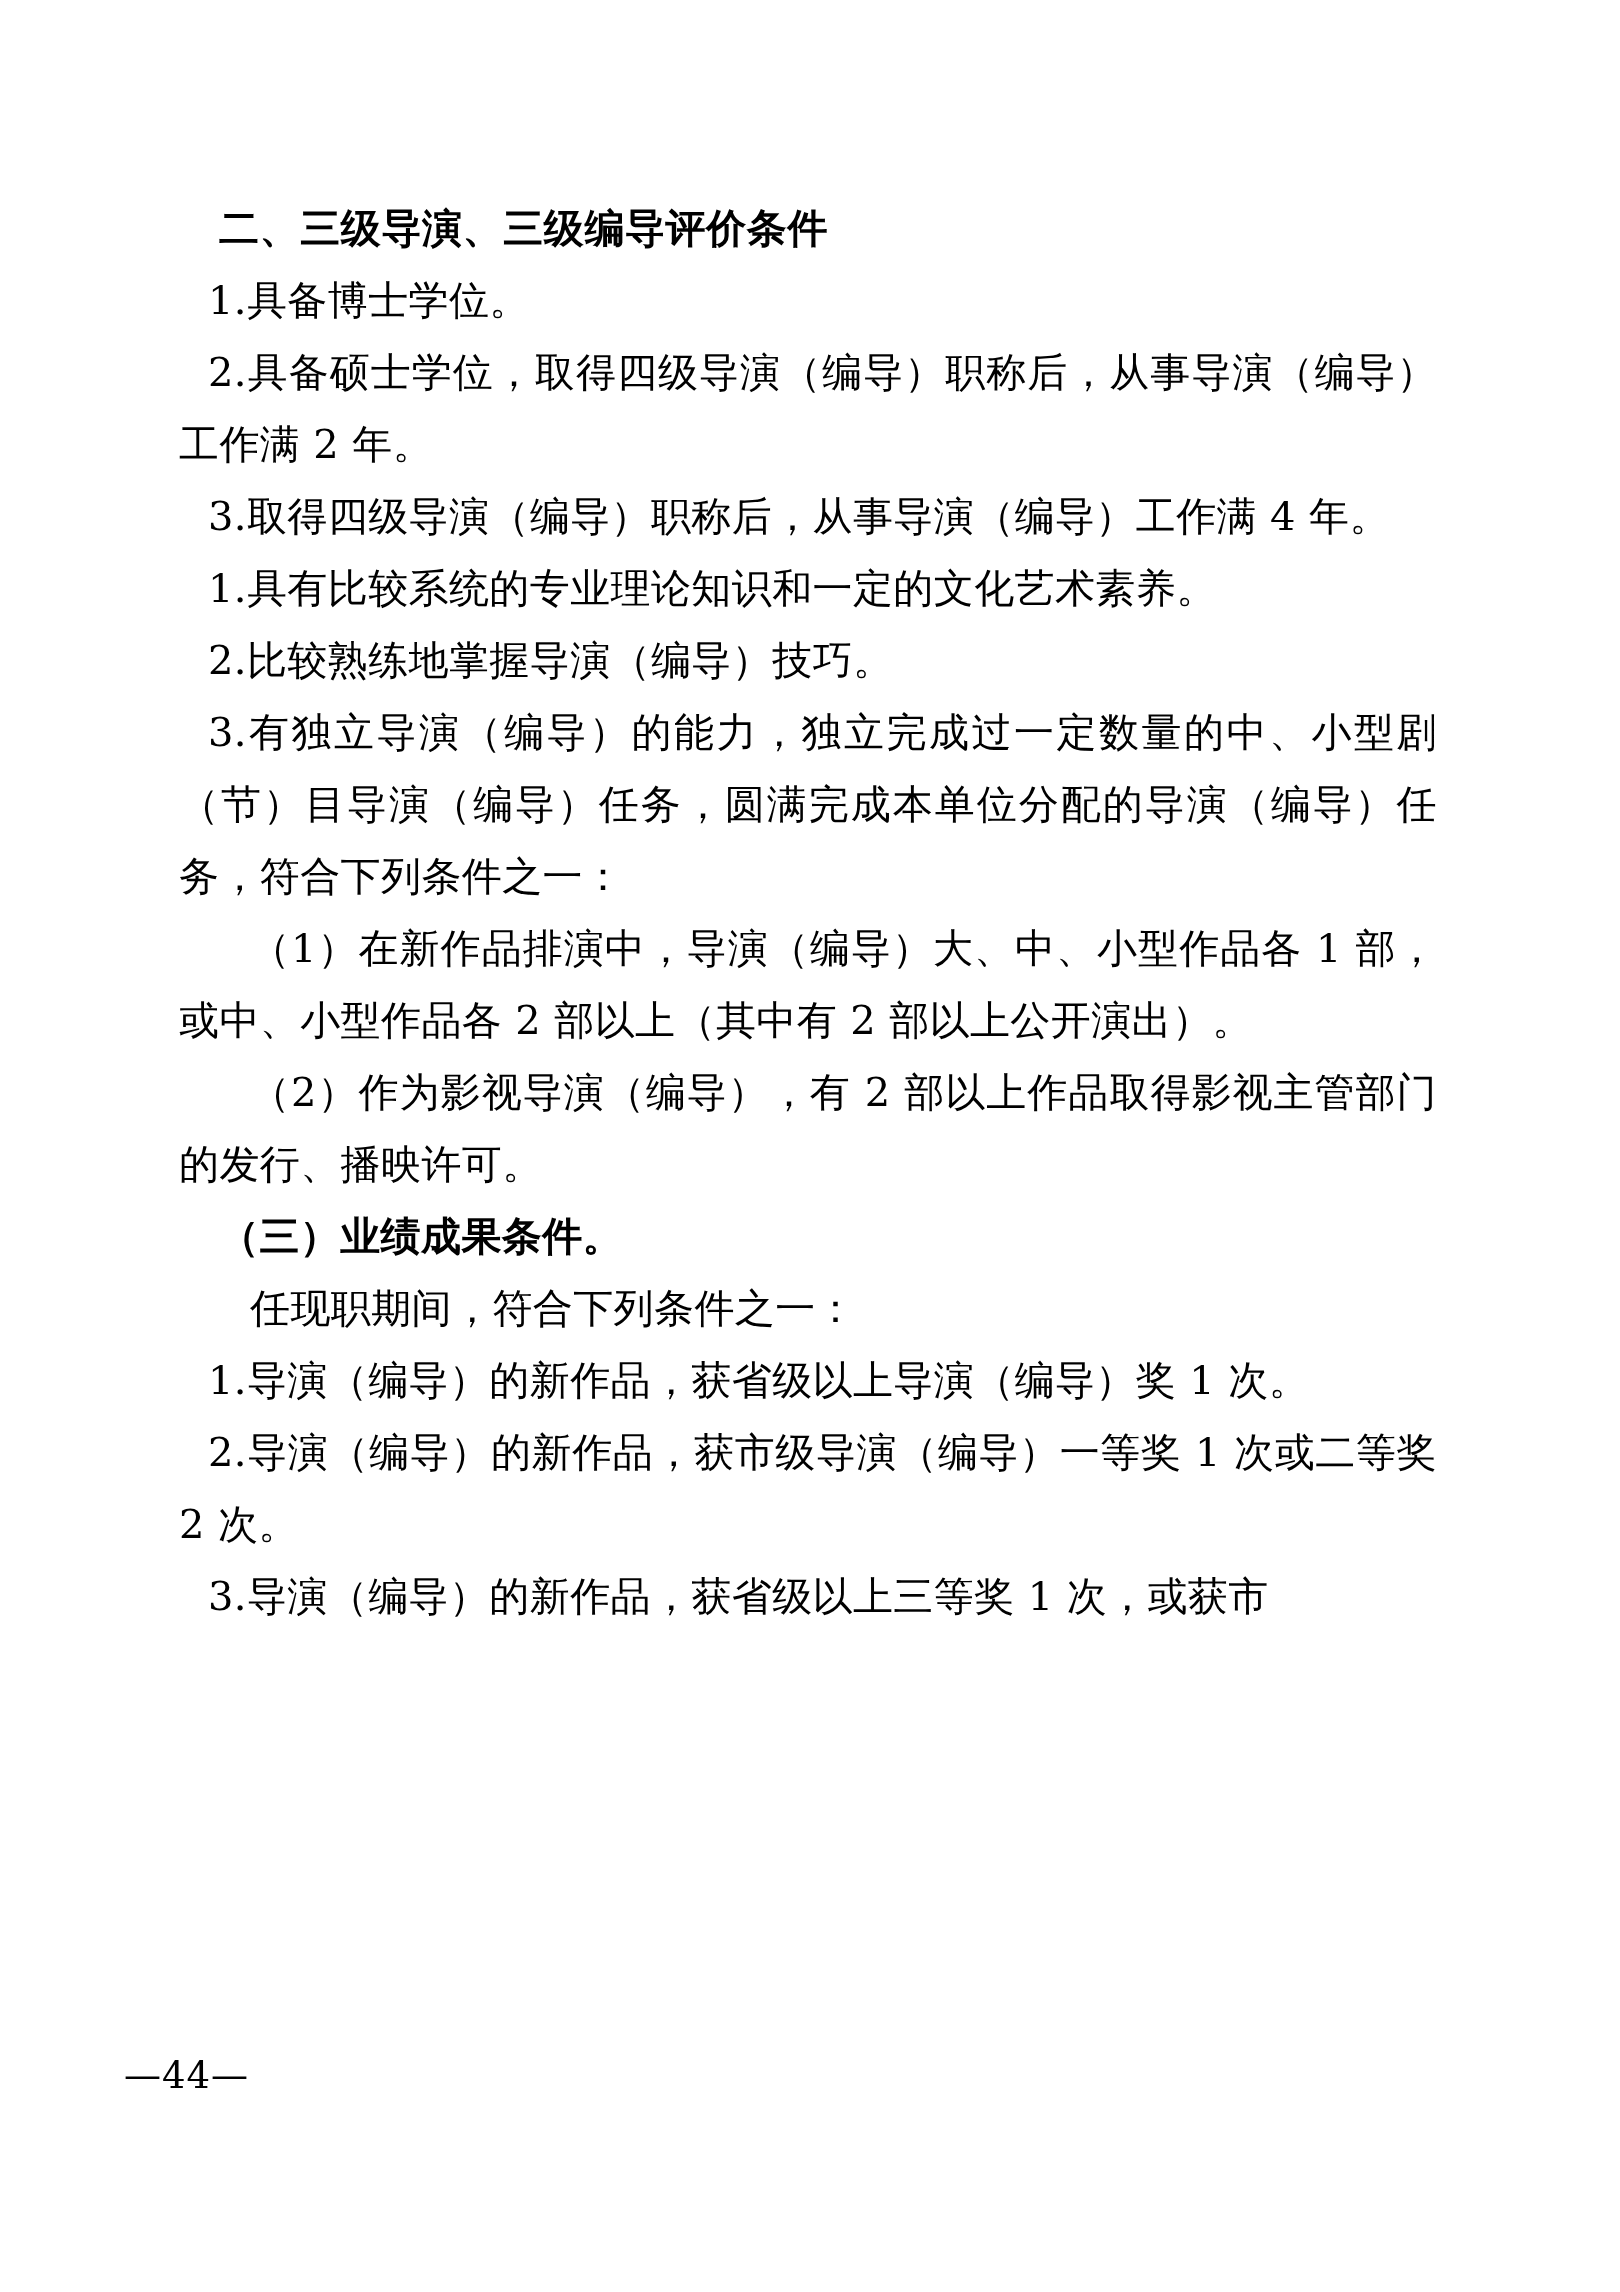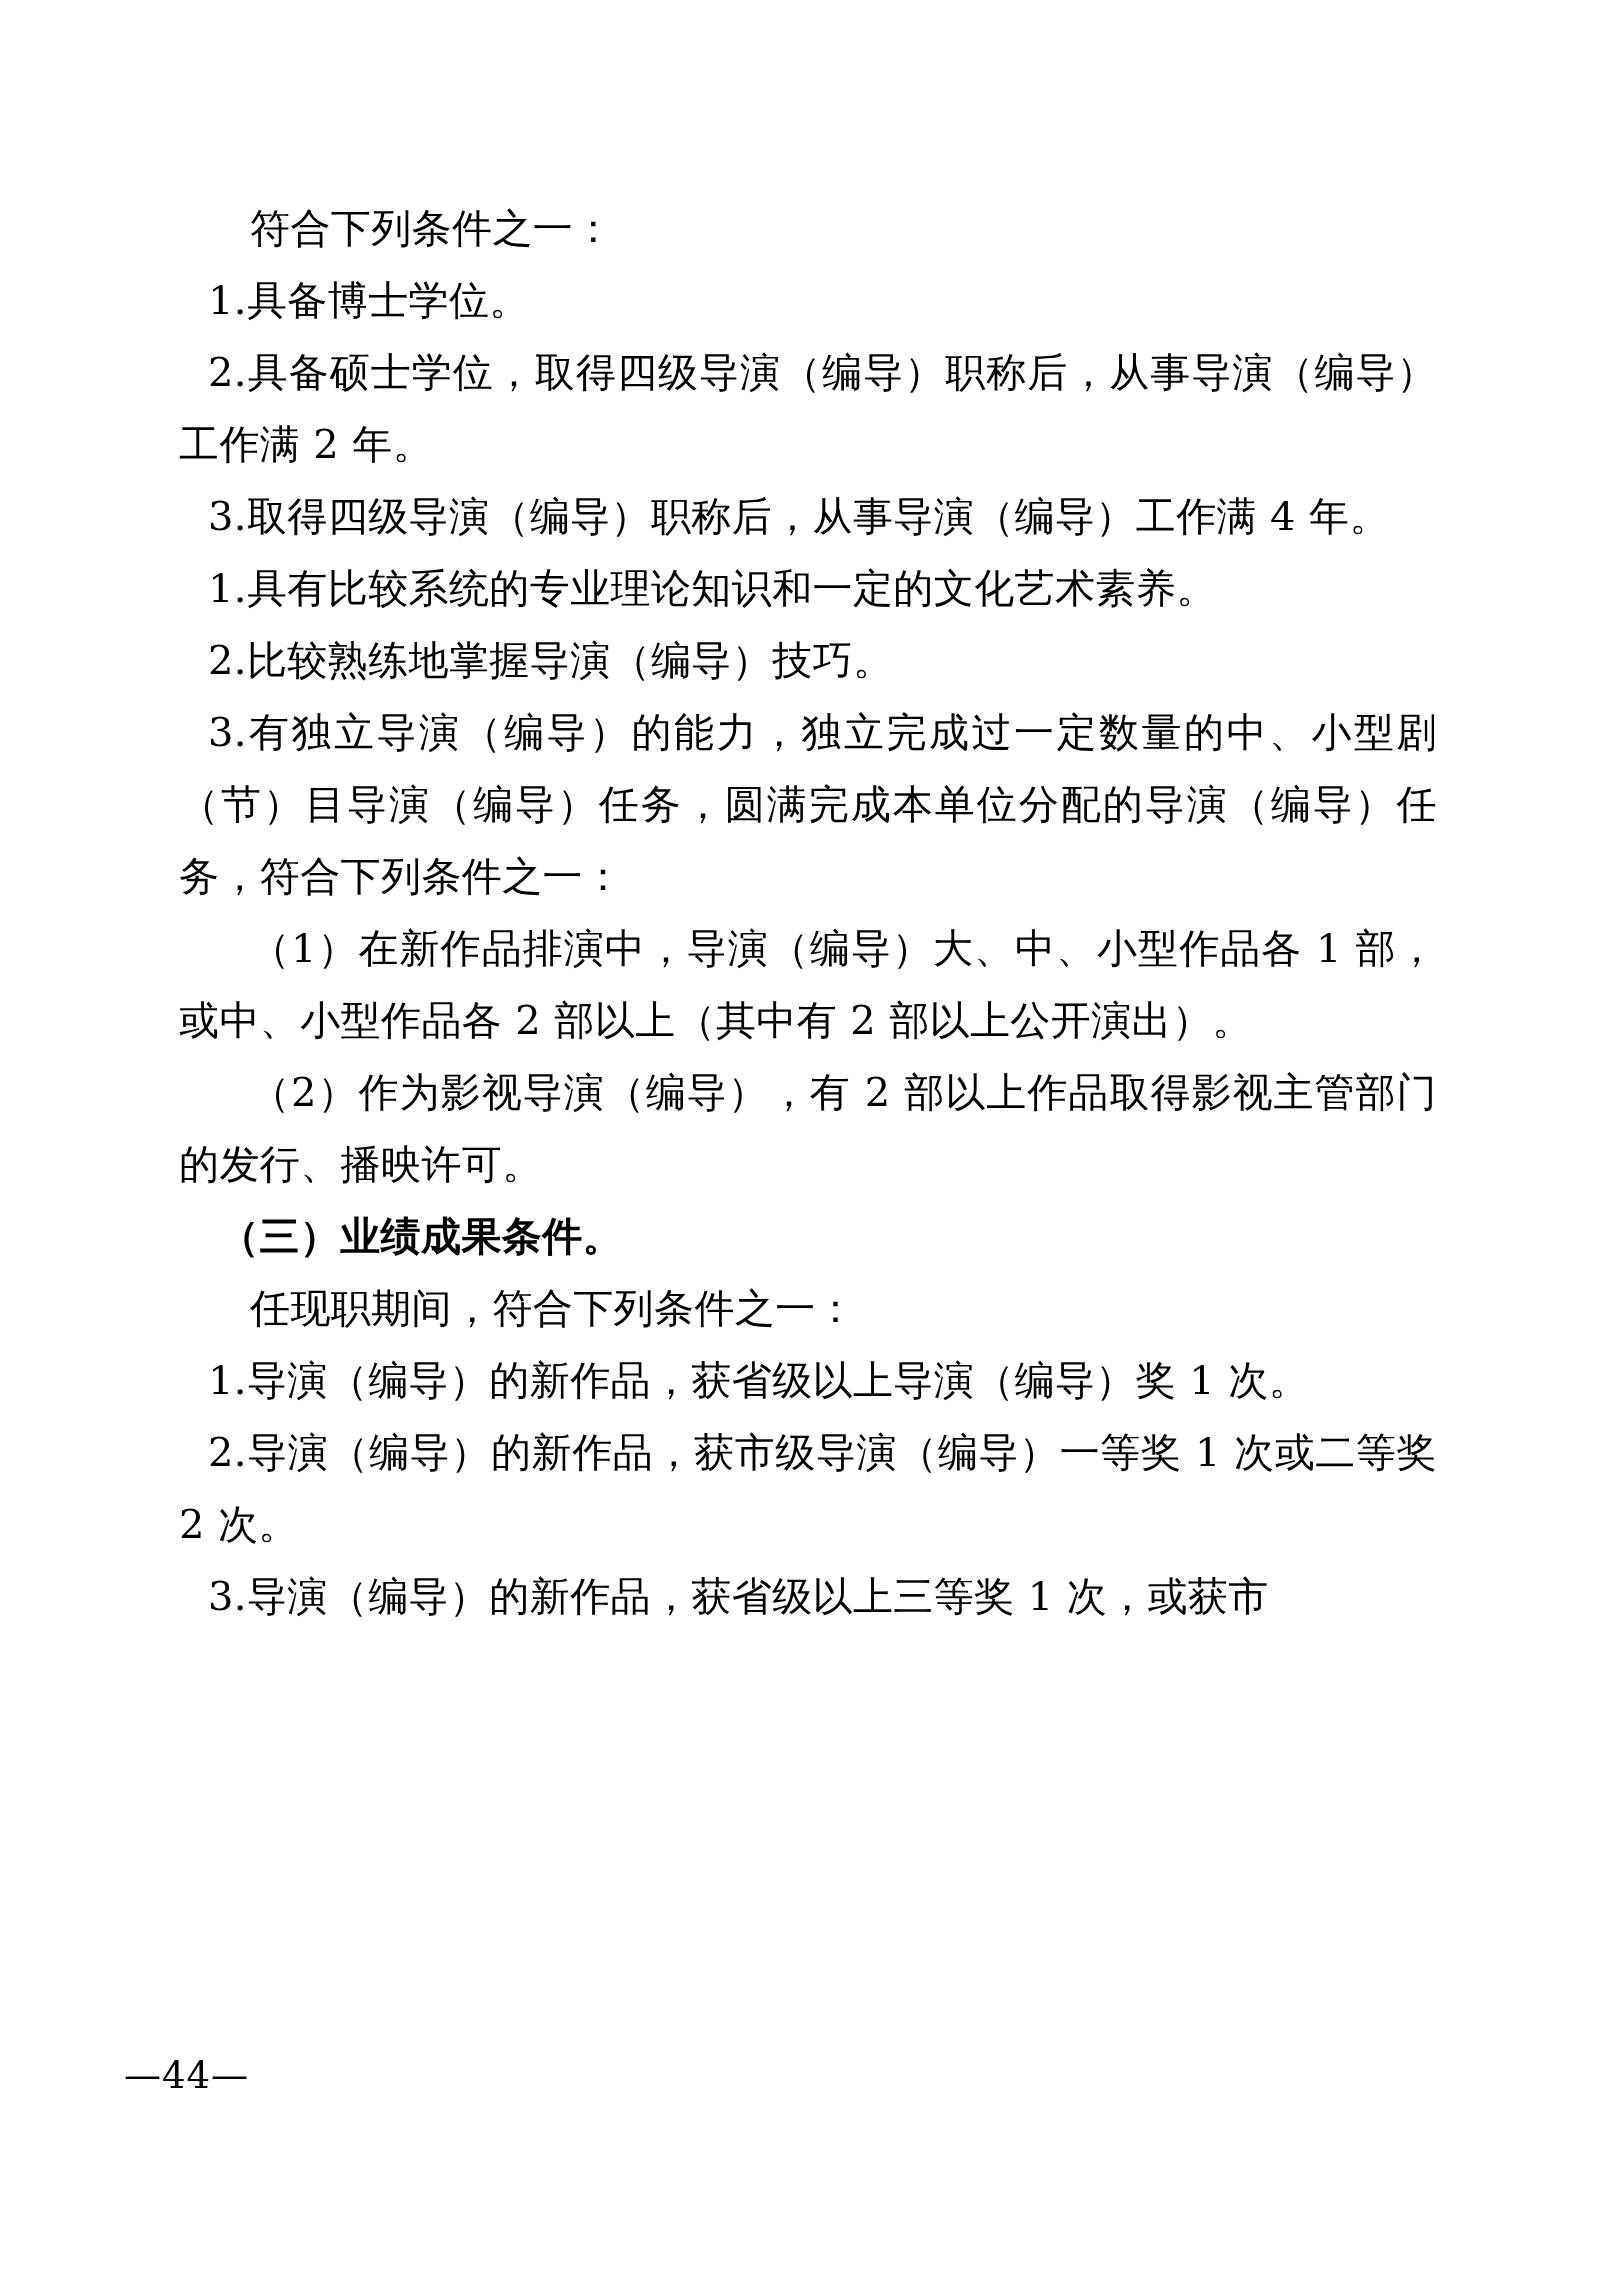--- a/index.html
+++ b/index.html
@@ -75,23 +75,23 @@
     white-space: pre;
   }
 </style>
 </head>
 <body>
 
 <div class="page">
 
   <div class="content">
 
+    <p class="h-section">二、三级导演、三级编导评价条件</p>
 
 
-    <p class="p indent-2">符合下列条件之一：</p>
 
     <p class="p indent-1">1.具备博士学位。</p>
 
     <p class="p indent-1">2.具备硕士学位，取得四级导演（编导）职称后，从事导演（编导）工作满 2 年。</p>
 
     <p class="p indent-1">3.取得四级导演（编导）职称后，从事导演（编导）工作满 4 年。</p>
 
 
     <p class="p indent-1">1.具有比较系统的专业理论知识和一定的文化艺术素养。</p>
 

